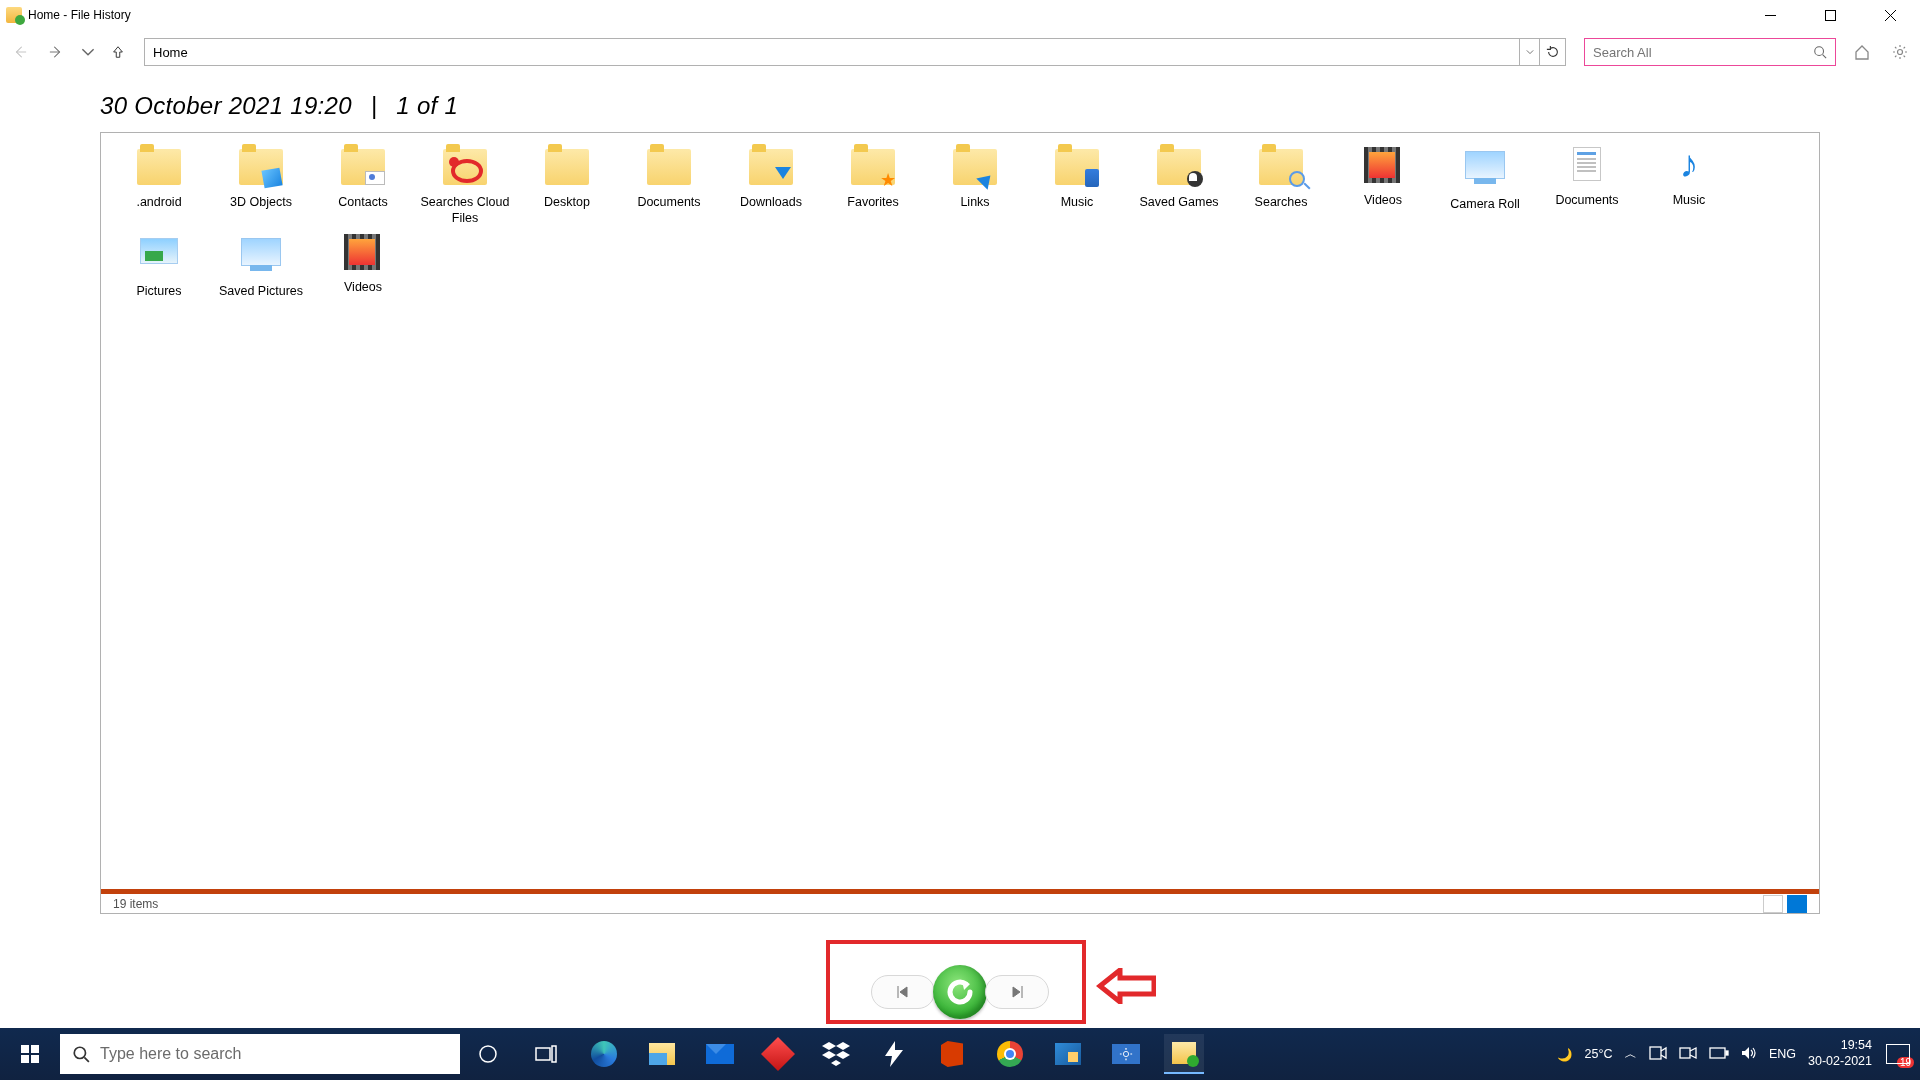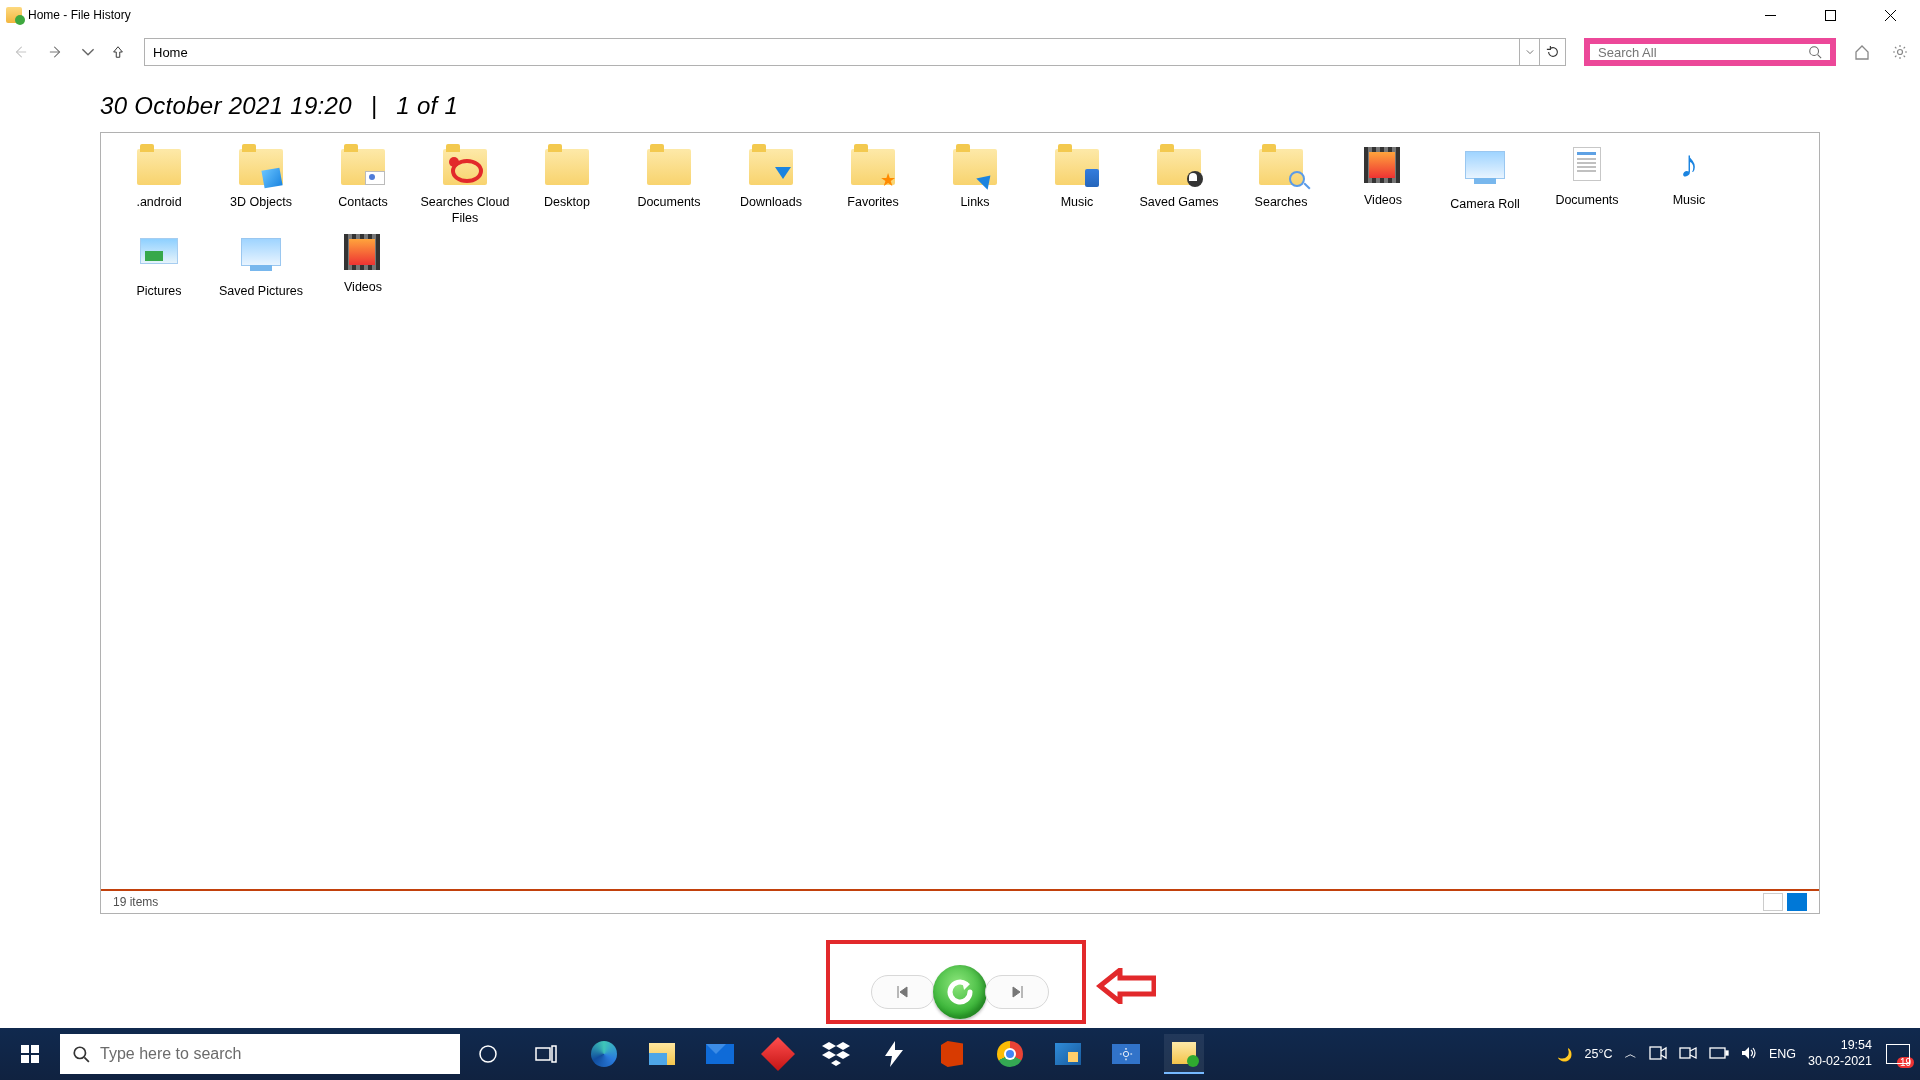--- a/index.html
+++ b/index.html
@@ -17,37 +17,37 @@
   
   .navrow { height: 32px; display: flex; align-items: center; padding: 0 8px; gap: 12px; margin-top: 6px; }
   .nav-arrow { width: 24px; height: 24px; display:flex; align-items:center; justify-content:center; color:#666; }
   .nav-arrow svg { width:14px; height:14px; }
   .addr-wrap { flex: 1; display:flex; align-items:center; }
   .up-icon { width:20px; height:24px; display:flex; align-items:center; justify-content:center; color:#333; margin-right:4px; }
   .addressbar { flex:1; height:28px; border:1px solid #b1b1b1; display:flex; align-items:center; position:relative; background:#fff; }
   .addressbar input { flex:1; border:none; outline:none; font-size:13px; padding:0 8px; height:100%; }
   .addr-drop { width:20px; height:100%; display:flex; align-items:center; justify-content:center; border-left:1px solid #b1b1b1; }
   .addr-refresh { width:26px; height:100%; display:flex; align-items:center; justify-content:center; border-left:1px solid #b1b1b1; }
-  .searchbar { width: 252px; height:28px; border:6px solid #ec4899; display:flex; align-items:center; margin-left:6px; background:#fff; }
+  .searchbar { width: 252px; height:28px; border:1px solid #ec4899; display:flex; align-items:center; margin-left:6px; background:#fff; }
   .searchbar input { flex:1; border:none; outline:none; font-size:13px; padding:0 8px; color:#777; }
   .searchbar .sico { width:30px; display:flex; align-items:center; justify-content:center; color:#666; }
   .cfg-icon { width:24px; height:24px; display:flex; align-items:center; justify-content:center; color:#888; margin-left:2px; }
 
   
   .content { padding: 24px 100px 0 100px; }
   .heading { font-size: 24px; font-weight: 400; color:#000; letter-spacing: .3px; font-style: italic; }
   .divider { margin: 0 12px; color:#000; font-size:24px; font-weight:300; }
   .count { font-size:24px; font-weight:400; }
 
   
   .filepane { margin-top: 12px; border: 1px solid #b1b1b1; height: 782px; position:relative; background:#fff; }
   .iconsgrid { display:flex; flex-wrap:wrap; padding: 10px 10px; align-content:flex-start; gap: 4px 6px; }
   .item { width: 96px; text-align:center; font-size:12.5px; color:#000; line-height:1.25; padding-top:4px; }
   .item .ic { width:50px; height:42px; margin:0 auto 4px; position:relative; }
-  .statusbar { position:absolute; bottom:0; left:0; right:0; height:24px; border-top:2px solid #c2410c; display:flex; align-items:center; font-size:12px; color:#505050; padding:0 12px; }
+  .statusbar { position:absolute; bottom:0; left:0; right:0; height:24px; border-top:5px solid #c2410c; display:flex; align-items:center; font-size:12px; color:#505050; padding:0 12px; }
   .statusbar .views { margin-left:auto; display:flex; gap:4px; }
   .viewbtn { width:20px; height:18px; border:1px solid #ccc; }
   .viewbtn.sel { background:#0078d7; border-color:#0078d7; }
 
   
   .folder { width:44px; height:36px; margin:2px auto 0; background:linear-gradient(180deg,#fde9a8 0%,#f8d36e 100%); border-radius:2px; position:relative; }
   .folder:before { content:''; position:absolute; top:-5px; left:3px; width:14px; height:8px; background:#f3c94f; border-radius:2px 2px 0 0; }
   
   .ov { position:absolute; }
   .ov.cube { bottom:-2px; right:2px; width:18px;height:18px; background:linear-gradient(135deg,#69c4ff,#1b84e0); transform: skewY(-10deg) skewX(10deg); }

